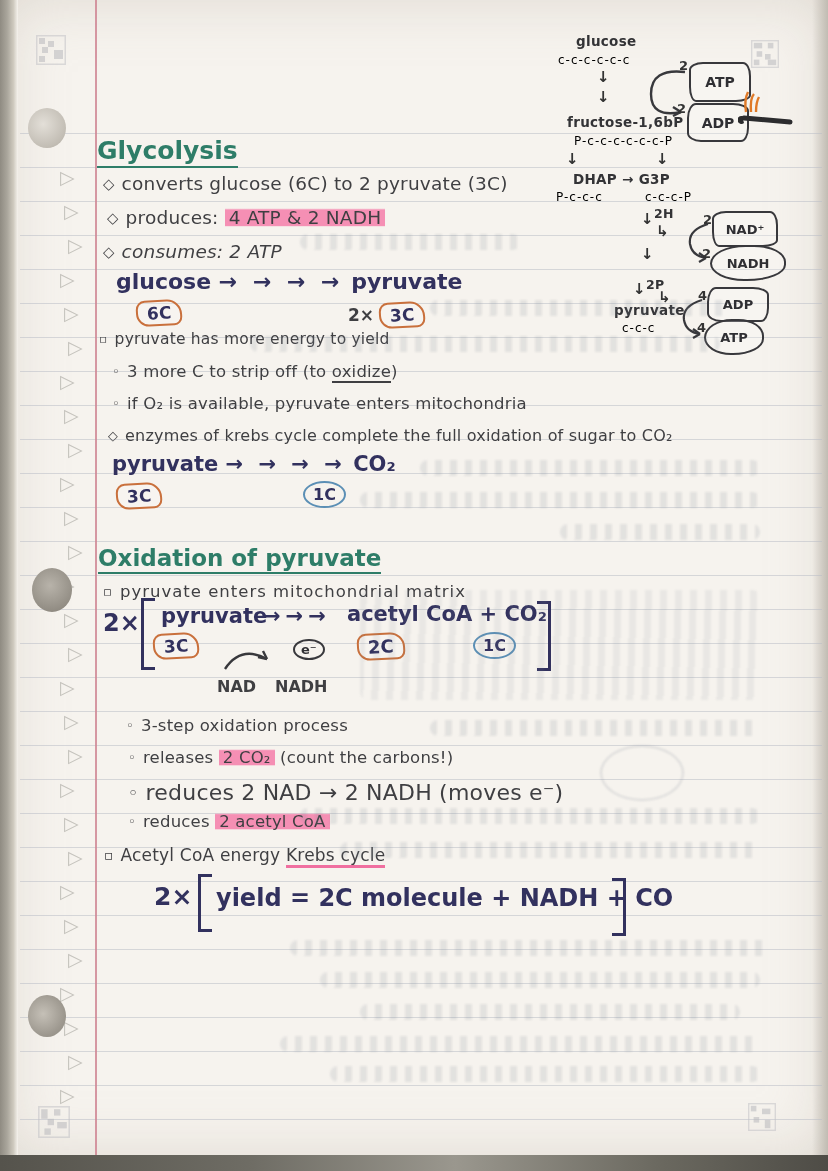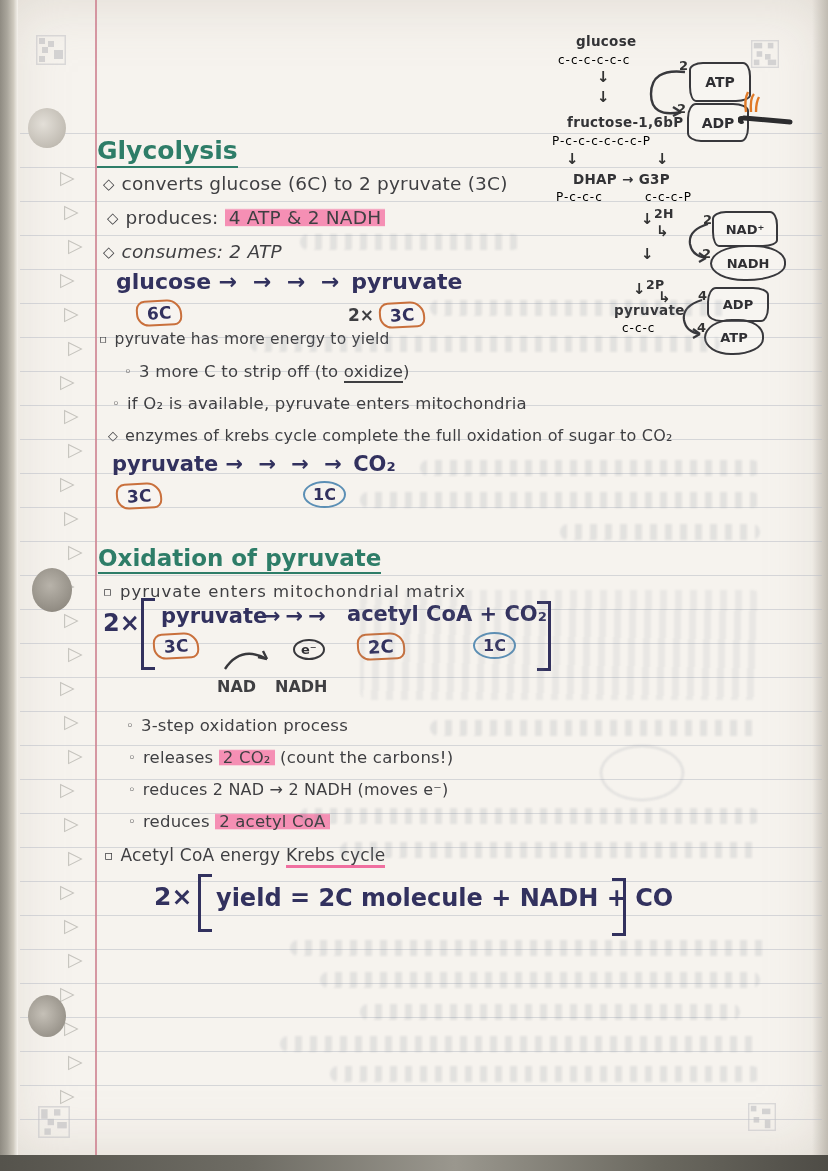--- a/index.html
+++ b/index.html
@@ -193,21 +193,21 @@
     <span class="hex">6C</span>
   </div>
   <div class="t" style="left:348px;top:302px;font-size:17px;">
     <span class="ink" style="font-weight:600;">2×</span>
     <span class="hex">3C</span>
   </div>
 
   <div class="t ink small" style="left:99px;top:330px;">
     <span class="marker">▫</span><span>pyruvate has more energy to yield</span>
   </div>
-  <div class="t ink small" style="left:124px;top:362px;font-size:16.5px;">
+  <div class="t ink small" style="left:112px;top:362px;font-size:16.5px;">
     <span class="marker">◦</span><span>3 more C to strip off (to </span><span class="u-ink">oxidize</span><span>)</span>
   </div>
   <div class="t ink small" style="left:108px;top:426px;font-size:16px;">
     <span class="marker">◇</span><span>enzymes of krebs cycle complete the full oxidation of sugar to CO₂</span>
   </div>
   <div class="t ink small" style="left:112px;top:394px;font-size:16.5px;">
     <span class="marker">◦</span><span>if O₂ is available, pyruvate enters mitochondria</span>
   </div>
 
   <div class="t navy" style="left:112px;top:452px;font-size:21px;">
@@ -247,21 +247,21 @@
     <span class="t ink" style="left:122px;top:82px;font-size:16px;font-weight:600;">NAD</span>
     <span class="t ink" style="left:180px;top:82px;font-size:16px;font-weight:600;">NADH</span>
   </div>
 
   <div class="t ink small" style="left:126px;top:716px;font-size:16.5px;">
     <span class="marker">◦</span><span>3-step oxidation process</span>
   </div>
   <div class="t ink small" style="left:128px;top:748px;font-size:16.5px;">
     <span class="marker">◦</span><span>releases </span><span class="hl">2 CO₂</span><span> (count the carbons!)</span>
   </div>
-  <div class="t ink small" style="left:128px;top:780px;font-size:16px;">
+  <div class="t ink small" style="left:128px;top:780px;font-size:22px;">
     <span class="marker">◦</span><span>reduces 2 NAD → 2 NADH (moves e⁻)</span>
   </div>
   <div class="t ink small" style="left:128px;top:812px;font-size:16.5px;">
     <span class="marker">◦</span><span>reduces </span><span class="hl">2 acetyl CoA</span>
   </div>
   <div class="t ink small" style="left:104px;top:845px;font-size:17px;">
     <span class="marker">▫</span><span>Acetyl CoA energy </span><span class="u-pink">Krebs cycle</span>
   </div>
 
   <div style="position:absolute;left:150px;top:872px;width:500px;height:64px;">
@@ -291,21 +291,21 @@
     <svg style="position:absolute;left:738px;top:88px;" width="60" height="46" viewBox="0 0 60 46">
         <g stroke="#e07a28" stroke-width="2.4" fill="none">
           <path d="M8 24 Q6 12 10 4"></path>
           <path d="M13 24 Q12 10 16 6"></path>
           <path d="M18 24 Q18 14 21 9"></path>
         </g>
         <path d="M6 30 L52 34" stroke="#2c2c2e" stroke-width="5" stroke-linecap="round"></path>
         <path d="M4 28 a4 4 0 1 0 2 7 z" fill="#2c2c2e"></path>
       </svg>
     <span class="t dg" style="left:567px;top:114px;">fructose-1,6bP</span>
-    <span class="t dgc" style="left:552px;top:134px;">P-c-c-c-c-c-c-P</span>
+    <span class="t dgc" style="left:574px;top:134px;">P-c-c-c-c-c-c-P</span>
     <span class="t arrow-glyph" style="left:566px;top:150px;font-size:15px;">↓</span>
     <span class="t arrow-glyph" style="left:656px;top:150px;font-size:15px;">↓</span>
     <span class="t dg" style="left:573px;top:171px;">DHAP → G3P</span>
     <span class="t dgc" style="left:556px;top:190px;">P-c-c-c</span>
     <span class="t dgc" style="left:645px;top:190px;">c-c-c-P</span>
     <span class="t arrow-glyph" style="left:641px;top:210px;font-size:15px;">↓</span>
     <span class="t dg" style="left:654px;top:206px;font-size:12.5px;">2H</span>
     <span class="t arrow-glyph" style="left:656px;top:222px;font-size:15px;">↳</span>
     <span class="cnt" style="left:703px;top:212px;">2</span>
     <div class="bubble jag1" style="left:712px;top:211px;width:62px;height:32px;font-size:13px;">

